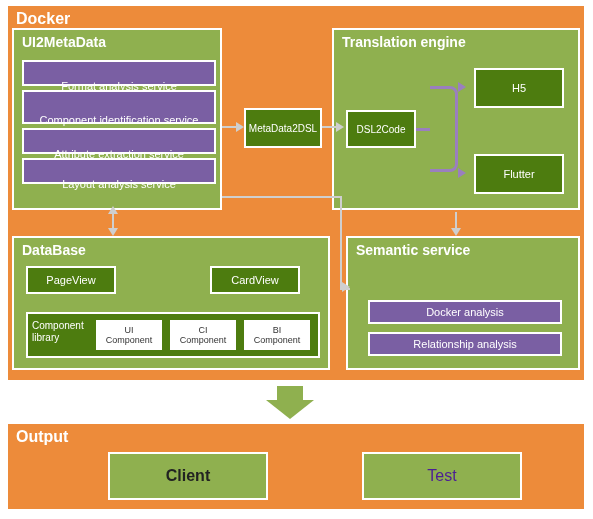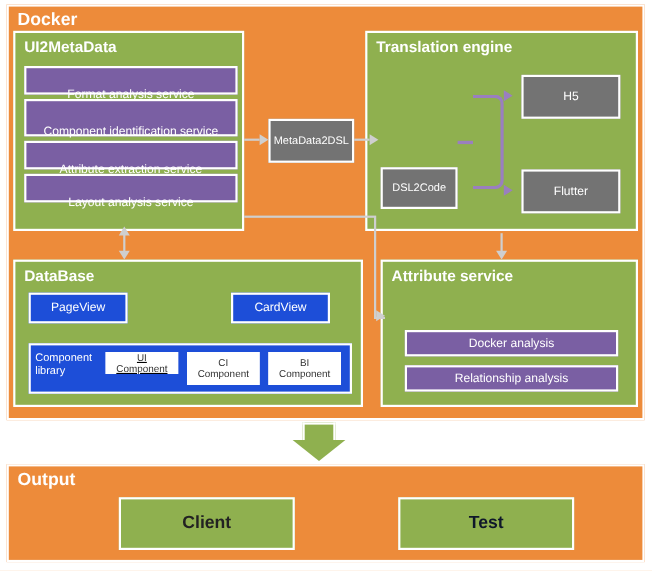--- a/index.html
+++ b/index.html
@@ -1,21 +1,21 @@
 <!DOCTYPE html>
 <html><head>
 <meta charset="utf-8">
 <style>
   * { box-sizing: border-box; margin: 0; padding: 0; }
   body { font-family: Arial, sans-serif; background: #fff; width: 593px; height: 519px; position: relative; }
   .container { position: absolute; border: 2px solid #fff; }
   .orange { background: #ed8b3a; }
   .green { background: #8fb04f; }
-  .purple { background: #737373; }
-  .teal { background: #1d4ed8; }
+  .purple { background: #4d7c0f; }
+  .teal { background: #4d7c0f; }
   .white-bg { background: #fff; }
   .title { color: #fff; font-weight: bold; position: absolute; top: 4px; left: 8px; }
   .title-lg { font-size: 16px; }
   .title-md { font-size: 14px; }
   .box-label { color: #fff; font-size: 11px; text-align: center; display: flex; align-items: center; justify-content: center; height: 100%; padding: 0 4px; }
   .box-label-dark { color: #333; }
   .small-label { font-size: 9px; }
   
   
   #docker { left: 6px; top: 4px; width: 580px; height: 378px; }
@@ -73,21 +73,21 @@
       <div class="box-label">Layout analysis service</div>
     </div>
 </div>
 
 <div class="container purple" style="left:244px; top:108px; width:78px; height:40px;">
   <div class="box-label" style="font-size:10px">MetaData2DSL</div>
 </div>
 
 <div id="transEng" class="container green">
   <div class="title title-md">Translation engine</div>
-  <div class="container purple" style="left:12px; top:80px; width:70px; height:38px;margin-top:42px;">
+  <div class="container purple" style="left:12px; top:80px; width:70px; height:38px;">
     <div class="box-label" style="font-size:10px">DSL2Code</div>
   </div>
   <div class="container purple" style="left:140px; top:38px; width:90px; height:40px;">
     <div class="box-label">H5</div>
   </div>
   <div class="container purple" style="left:140px; top:124px; width:90px; height:40px;">
     <div class="box-label">Flutter</div>
   </div>
 
   <div class="bracket" style="left:96px; top:56px; width:28px; height:86px;"></div>
@@ -105,49 +105,49 @@
 <div id="database" class="container green">
   <div class="title title-md">DataBase</div>
   <div class="container teal" style="left:12px; top:28px; width:90px; height:28px;">
     <div class="box-label" style="font-size:11px">PageView</div>
   </div>
   <div class="container teal" style="left:196px; top:28px; width:90px; height:28px;">
     <div class="box-label" style="font-size:11px">CardView</div>
   </div>
   <div class="container teal" style="left:12px; top:74px; width:294px; height:46px;">
     <div style="position:absolute; left:4px; top:6px; width:60px; color:#fff; font-size:10px; line-height:12px;">Component library</div>
-    <div class="container white-bg" style="left:68px; top:6px; width:66px; height:20px;text-decoration:underline;">
+    <div class="container white-bg" style="left:68px; top:6px; width:66px; height:30px;">
         <div class="box-label box-label-dark small-label">UI Component</div>
       </div>
     <div class="container white-bg" style="left:142px; top:6px; width:66px; height:30px;">
         <div class="box-label box-label-dark small-label">CI Component</div>
       </div>
     <div class="container white-bg" style="left:216px; top:6px; width:66px; height:30px;">
         <div class="box-label box-label-dark small-label">BI Component</div>
       </div>
   </div>
 </div>
 
 <div id="semantic" class="container green">
-  <div class="title title-md">Attribute service</div>
+  <div class="title title-md">Semantic service</div>
   <div class="sem-item" style="top:62px">
       <div class="box-label">Docker analysis</div>
     </div>
   <div class="sem-item" style="top:94px">
       <div class="box-label">Relationship analysis</div>
     </div>
 </div>
 
 <div id="output" class="container orange">
   <div class="title title-lg">Output</div>
   <div class="container green" style="left:100px; top:28px; width:160px; height:48px;">
     <div class="box-label" style="font-size:16px; font-weight:bold; color:#222;">Client</div>
   </div>
   <div class="container green" style="left:354px; top:28px; width:160px; height:48px;">
-    <div class="box-label" style="font-size:16px; font-weight:bold; color:#0f172a;">Test</div>
+    <div class="box-label" style="font-size:16px; font-weight:normal; color:#4c1d95;">Test</div>
   </div>
 </div>
 
 <div class="arrow" style="left:222px; top:126px;">
   <div class="arrow-line-h" style="width:14px;"></div>
   <div class="arrow-head-r" style="position:absolute; right:-8px; top:-4px;"></div>
 </div>
 
 <div class="arrow" style="left:322px; top:126px;">
   <div class="arrow-line-h" style="width:14px;"></div>

